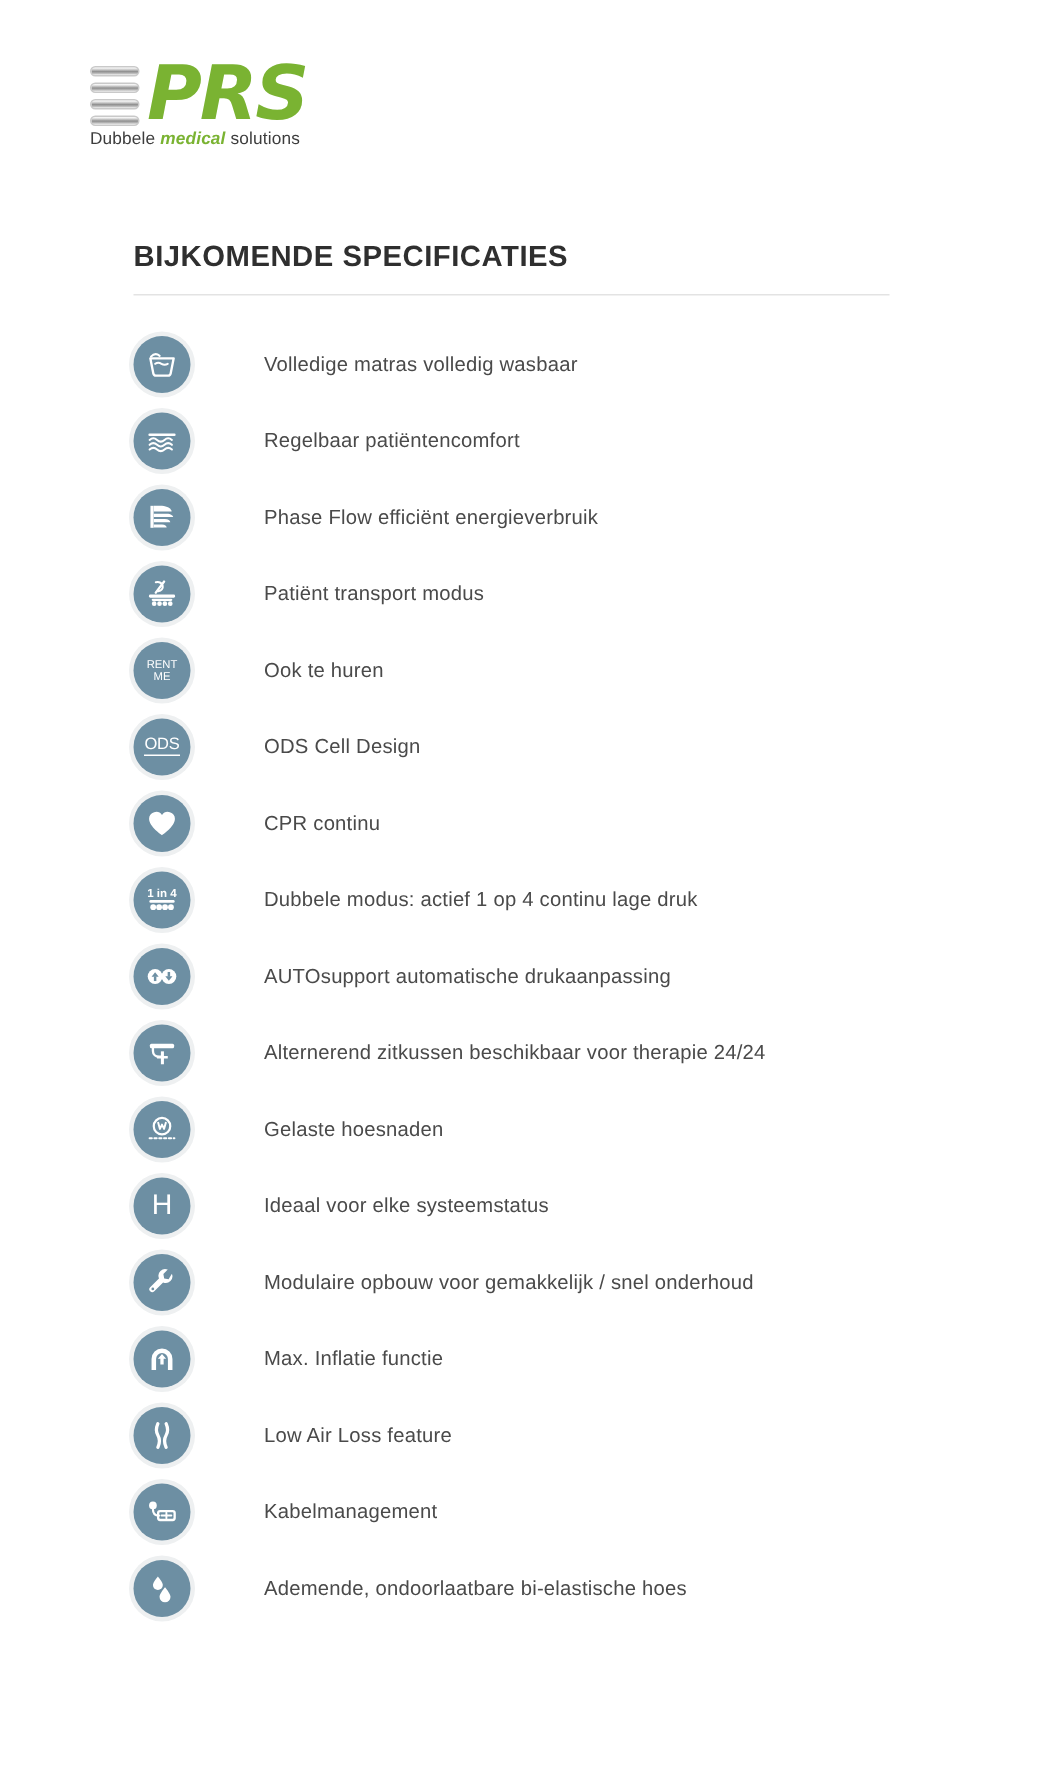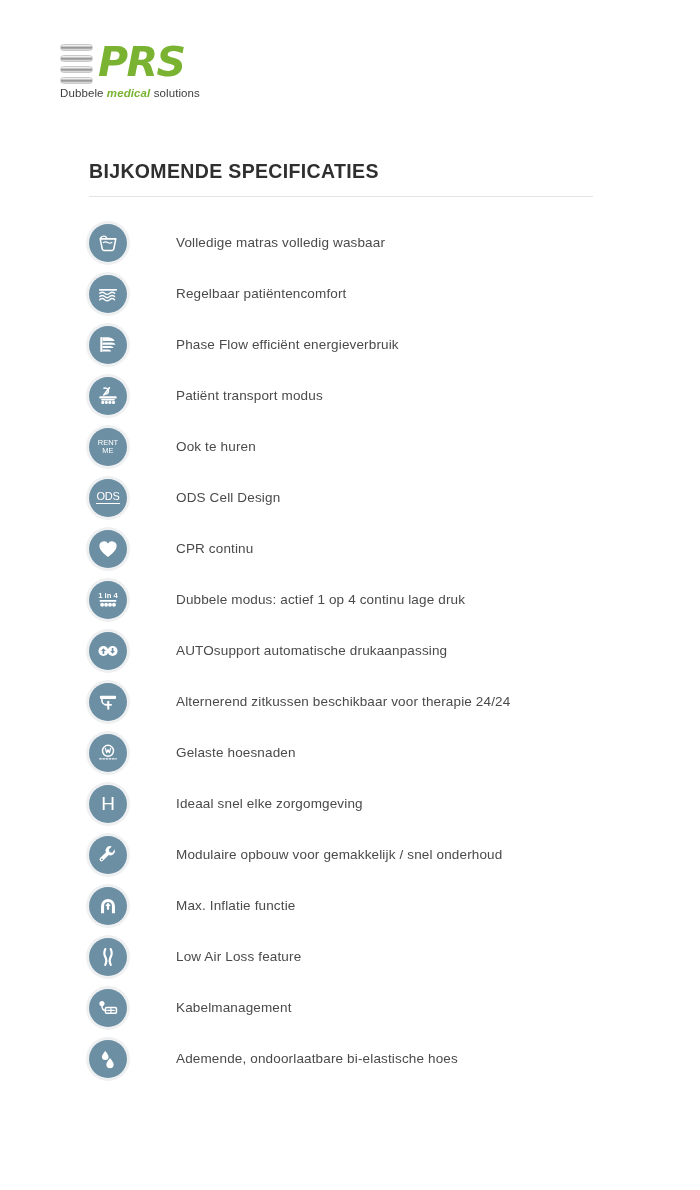--- a/index.html
+++ b/index.html
@@ -50,21 +50,21 @@
        #ffffff 0%, #e2e2e2 18%, #8f8f8f 55%, #bdbdbd 80%, #f2f2f2 100%);
     border: 1px solid #c9c9c9;
   }
   .logo-bar:nth-child(1) { width: 100%; }
   .logo-bar:nth-child(2) { width: 100%; }
   .logo-bar:nth-child(3) { width: 100%; }
   .logo-bar:nth-child(4) { width: 100%; }
 
   .logo-prs {
     font-family: "DejaVu Sans", sans-serif;
-    font-size: 41px;
+    font-size: 50px;
     font-weight: bold;
     font-style: italic;
     letter-spacing: -1.5px;
     color: #7ab332;
     line-height: 44px;
     margin-left: 2px;
   }
   .logo-tag {
     margin-top: 3px;
     font-family: "Liberation Sans", sans-serif;
@@ -280,21 +280,21 @@
             <path d="M9.2 7l1.3 4.6L12 8.4l1.5 3.2L14.8 7" stroke="#ffffff" stroke-width="1.4" stroke-linecap="round" stroke-linejoin="round"></path>
             <path d="M3 18.4h18" stroke="#ffffff" stroke-width="1.5" stroke-linecap="round" stroke-dasharray="1.6 1.9"></path>
           </svg>
         </div>
         <div class="spec-label">Gelaste hoesnaden</div>
       </div>
       <div class="spec-row">
         <div class="badge">
           <div class="badge-txt letter">H</div>
         </div>
-        <div class="spec-label">Ideaal snel elke zorgomgeving</div>
+        <div class="spec-label">Ideaal voor elke systeemstatus</div>
       </div>
       <div class="spec-row">
         <div class="badge">
           <svg width="22" height="22" viewBox="0 0 24 24" fill="none">
             <path d="M19.2 5.6a4.9 4.9 0 0 1-6.4 6.4L6.4 18.4a2.1 2.1 0 0 1-3-3l6.4-6.4a4.9 4.9 0 0 1 6.4-6.4L13 5.8l.6 3.2 3.2.6 2.4-4z" fill="#ffffff"></path>
             <circle cx="5.3" cy="16.7" r="1" fill="#6d8fa3"></circle>
           </svg>
         </div>
         <div class="spec-label">Modulaire opbouw voor gemakkelijk / snel onderhoud</div>
       </div>

